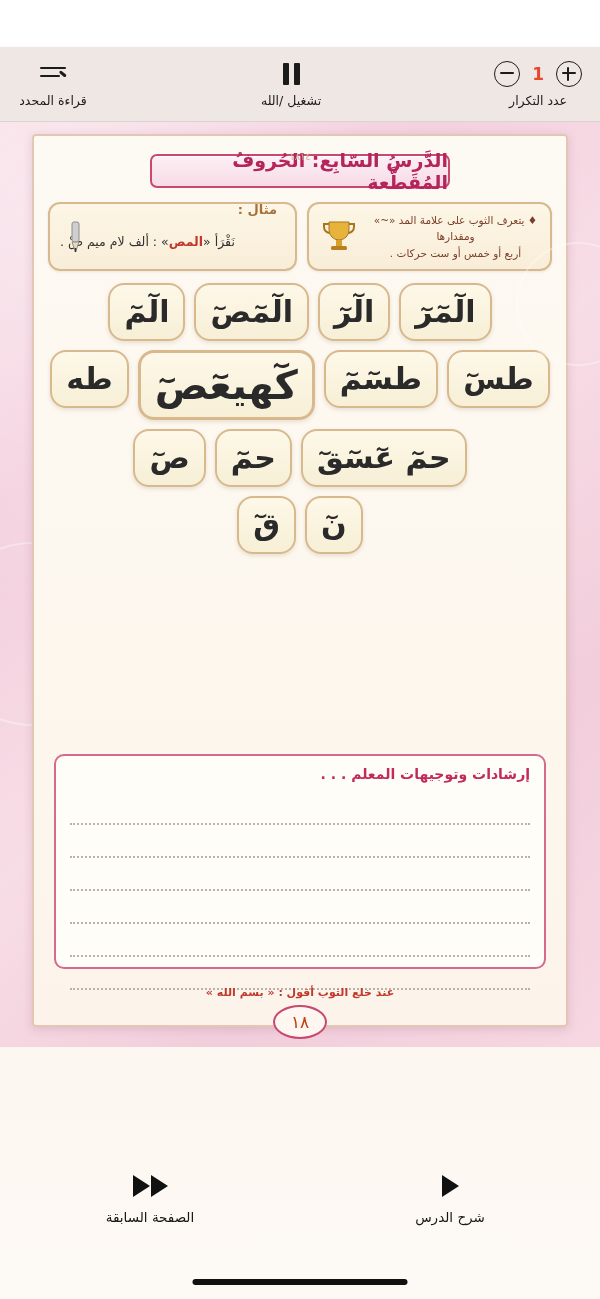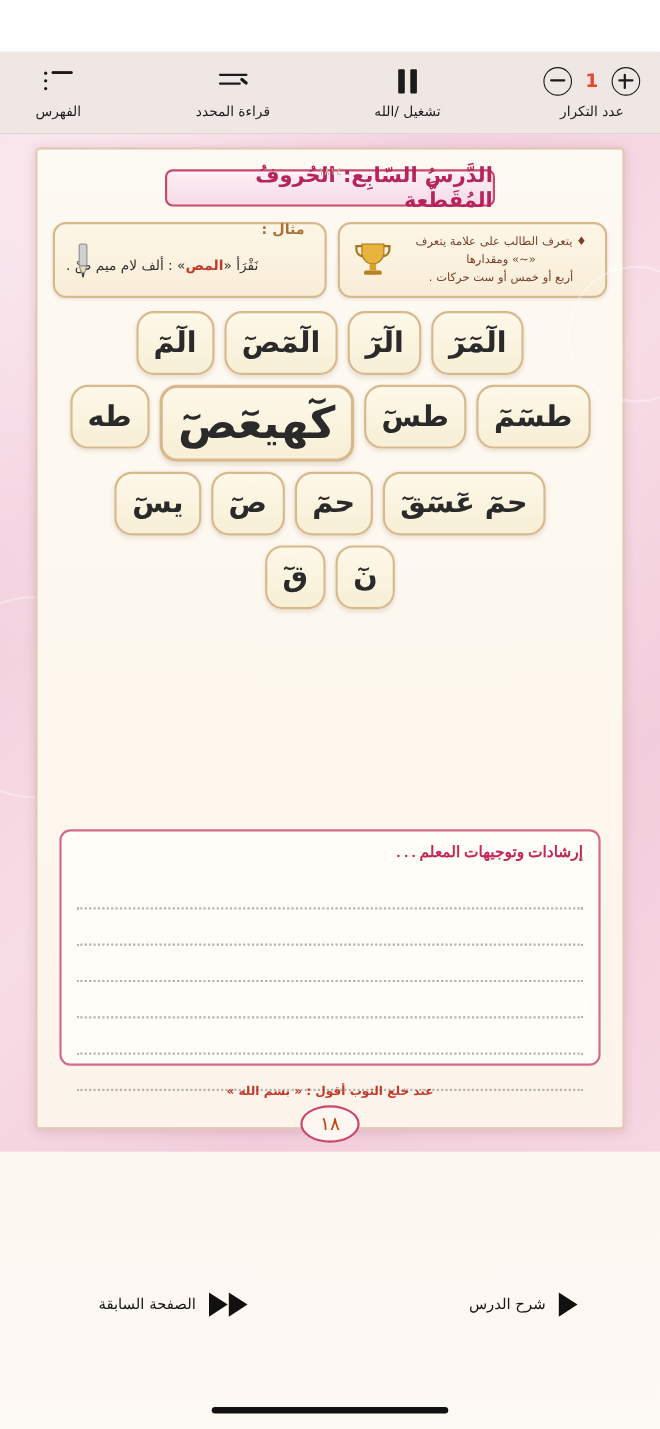--- a/index.html
+++ b/index.html
@@ -140,37 +140,36 @@
     display:flex; flex-direction:row-reverse; gap:9px;
     justify-content:center; margin-bottom:9px; padding:0 6px;
   }
   .card {
     background: linear-gradient(180deg,#fdf8e8,#f7efd6);
     border:2.5px solid #d8b98e;
     border-radius:16px;
     height:58px;
     display:flex; align-items:center; justify-content:center;
     color:#2a2a2a;
-    font-size:26px; font-weight:700;
+    font-size:30px; font-weight:700;
     padding:0 14px;
     box-shadow: 0 2px 4px rgba(140,110,70,.18);
     line-height:1;
     direction:rtl;
   }
   .card.big { height:70px; font-size:40px; border-width:3px; }
   .card.wide { min-width:120px; }
 
   
   .notes {
     position:absolute; left:10px; right:10px; bottom:56px; top:600px;
     border:2px solid #d66a8e;
     border-radius:10px;
     background:#fffdf8;
     padding:10px 14px 0;
-    font-family:Liberation Serif, serif;
   }
   .notes-title { color:#c22a5c; font-size:14px; font-weight:700; text-align:right; }
   .notes-lines { margin-top:10px; }
   .notes-line {
     border-bottom: 2px dotted #b9b2aa;
     height: 33px;
   }
 
   .footer-note {
     position:absolute; bottom:26px; left:0; right:0;
@@ -186,51 +185,38 @@
 
   
   .bottom {
     flex:1 1 auto;
     display:flex; flex-direction:row-reverse;
     align-items:flex-start;
     justify-content:space-around;
     padding-top:128px;
     background: transparent;
   }
-  .bn-item { display:flex; flex-direction:row; align-items:center; gap:12px; width:150px; }
+  .bn-item { display:flex; flex-direction:column; align-items:center; gap:12px; width:150px; }
   .bn-label { font-size:13.5px; color:#151515; }
   .bn-glyph { height:22px; display:flex; align-items:center; }
   .tri { width:0;height:0; border-style:solid; }
   .tri-right { border-width:11px 0 11px 17px; border-color:transparent transparent transparent #111; }
   .tri-left  { border-width:11px 17px 11px 0; border-color:transparent #111 transparent transparent; }
   .dbl { display:flex; gap:1px; }
 
   .home-ind {
     position:absolute; bottom:14px; left:50%; transform:translateX(-50%);
     width:215px; height:6px; background:#111; border-radius:3px;
   }
 </style>
 </head>
 <body>
 
 <div class="toolbar">
 
-  <div class="tb-item">
-    <span class="tb-glyph">
-      <span class="ic-index">
-          <b></b>
-          <b></b>
-          <b></b>
-          <i></i>
-          <i></i>
-          <i></i>
-        </span>
-    </span>
-    <span class="tb-label">الفهرس</span>
-  </div>
 
   <div class="tb-item">
     <span class="tb-glyph">
       <span class="ic-read">
           <i></i>
           <i></i>
           <i></i>
         </span>
     </span>
     <span class="tb-label">قراءة المحدد</span>
@@ -286,42 +272,41 @@
 
         <div class="box box-goal">
           <svg class="trophy" viewBox="0 0 40 40">
             <path d="M10 6h20v8a10 10 0 0 1-20 0z" fill="#e8b33c" stroke="#a9751c"></path>
             <path d="M10 8H5v3a6 6 0 0 0 6 6" fill="none" stroke="#a9751c" stroke-width="2"></path>
             <path d="M30 8h5v3a6 6 0 0 1-6 6" fill="none" stroke="#a9751c" stroke-width="2"></path>
             <rect x="17" y="24" width="6" height="6" fill="#d9a02c"></rect>
             <rect x="12" y="30" width="16" height="4" rx="1.5" fill="#b9801f"></rect>
           </svg>
           <div class="goal-text">
-            <div>♦ يتعرف الطالب على علامة يتعرف «~» ومقدارها</div>
+            <div>♦ يتعرف الثوب على علامة المد «~» ومقدارها</div>
             <div>أربع أو خمس أو ست حركات .</div>
           </div>
         </div>
 
       </div>
 
       <div class="cards">
         <div class="card-row">
           <div class="card">الٓمٓ</div>
           <div class="card">الٓمٓصٓ</div>
           <div class="card">الٓرٓ</div>
           <div class="card">الٓمٓرٓ</div>
         </div>
         <div class="card-row">
           <div class="card">طه</div>
           <div class="card big wide">كٓهيعٓصٓ</div>
+          <div class="card">طسٓمٓ</div>
           <div class="card">طسٓ</div>
-          <div class="card">طسٓمٓ</div>
         </div>
         <div class="card-row">
-          <div class="card">يسٓ</div>
           <div class="card">صٓ</div>
           <div class="card">حمٓ</div>
           <div class="card wide">حمٓ عٓسٓقٓ</div>
         </div>
         <div class="card-row">
           <div class="card">قٓ</div>
           <div class="card">نٓ</div>
         </div>
       </div>
 

